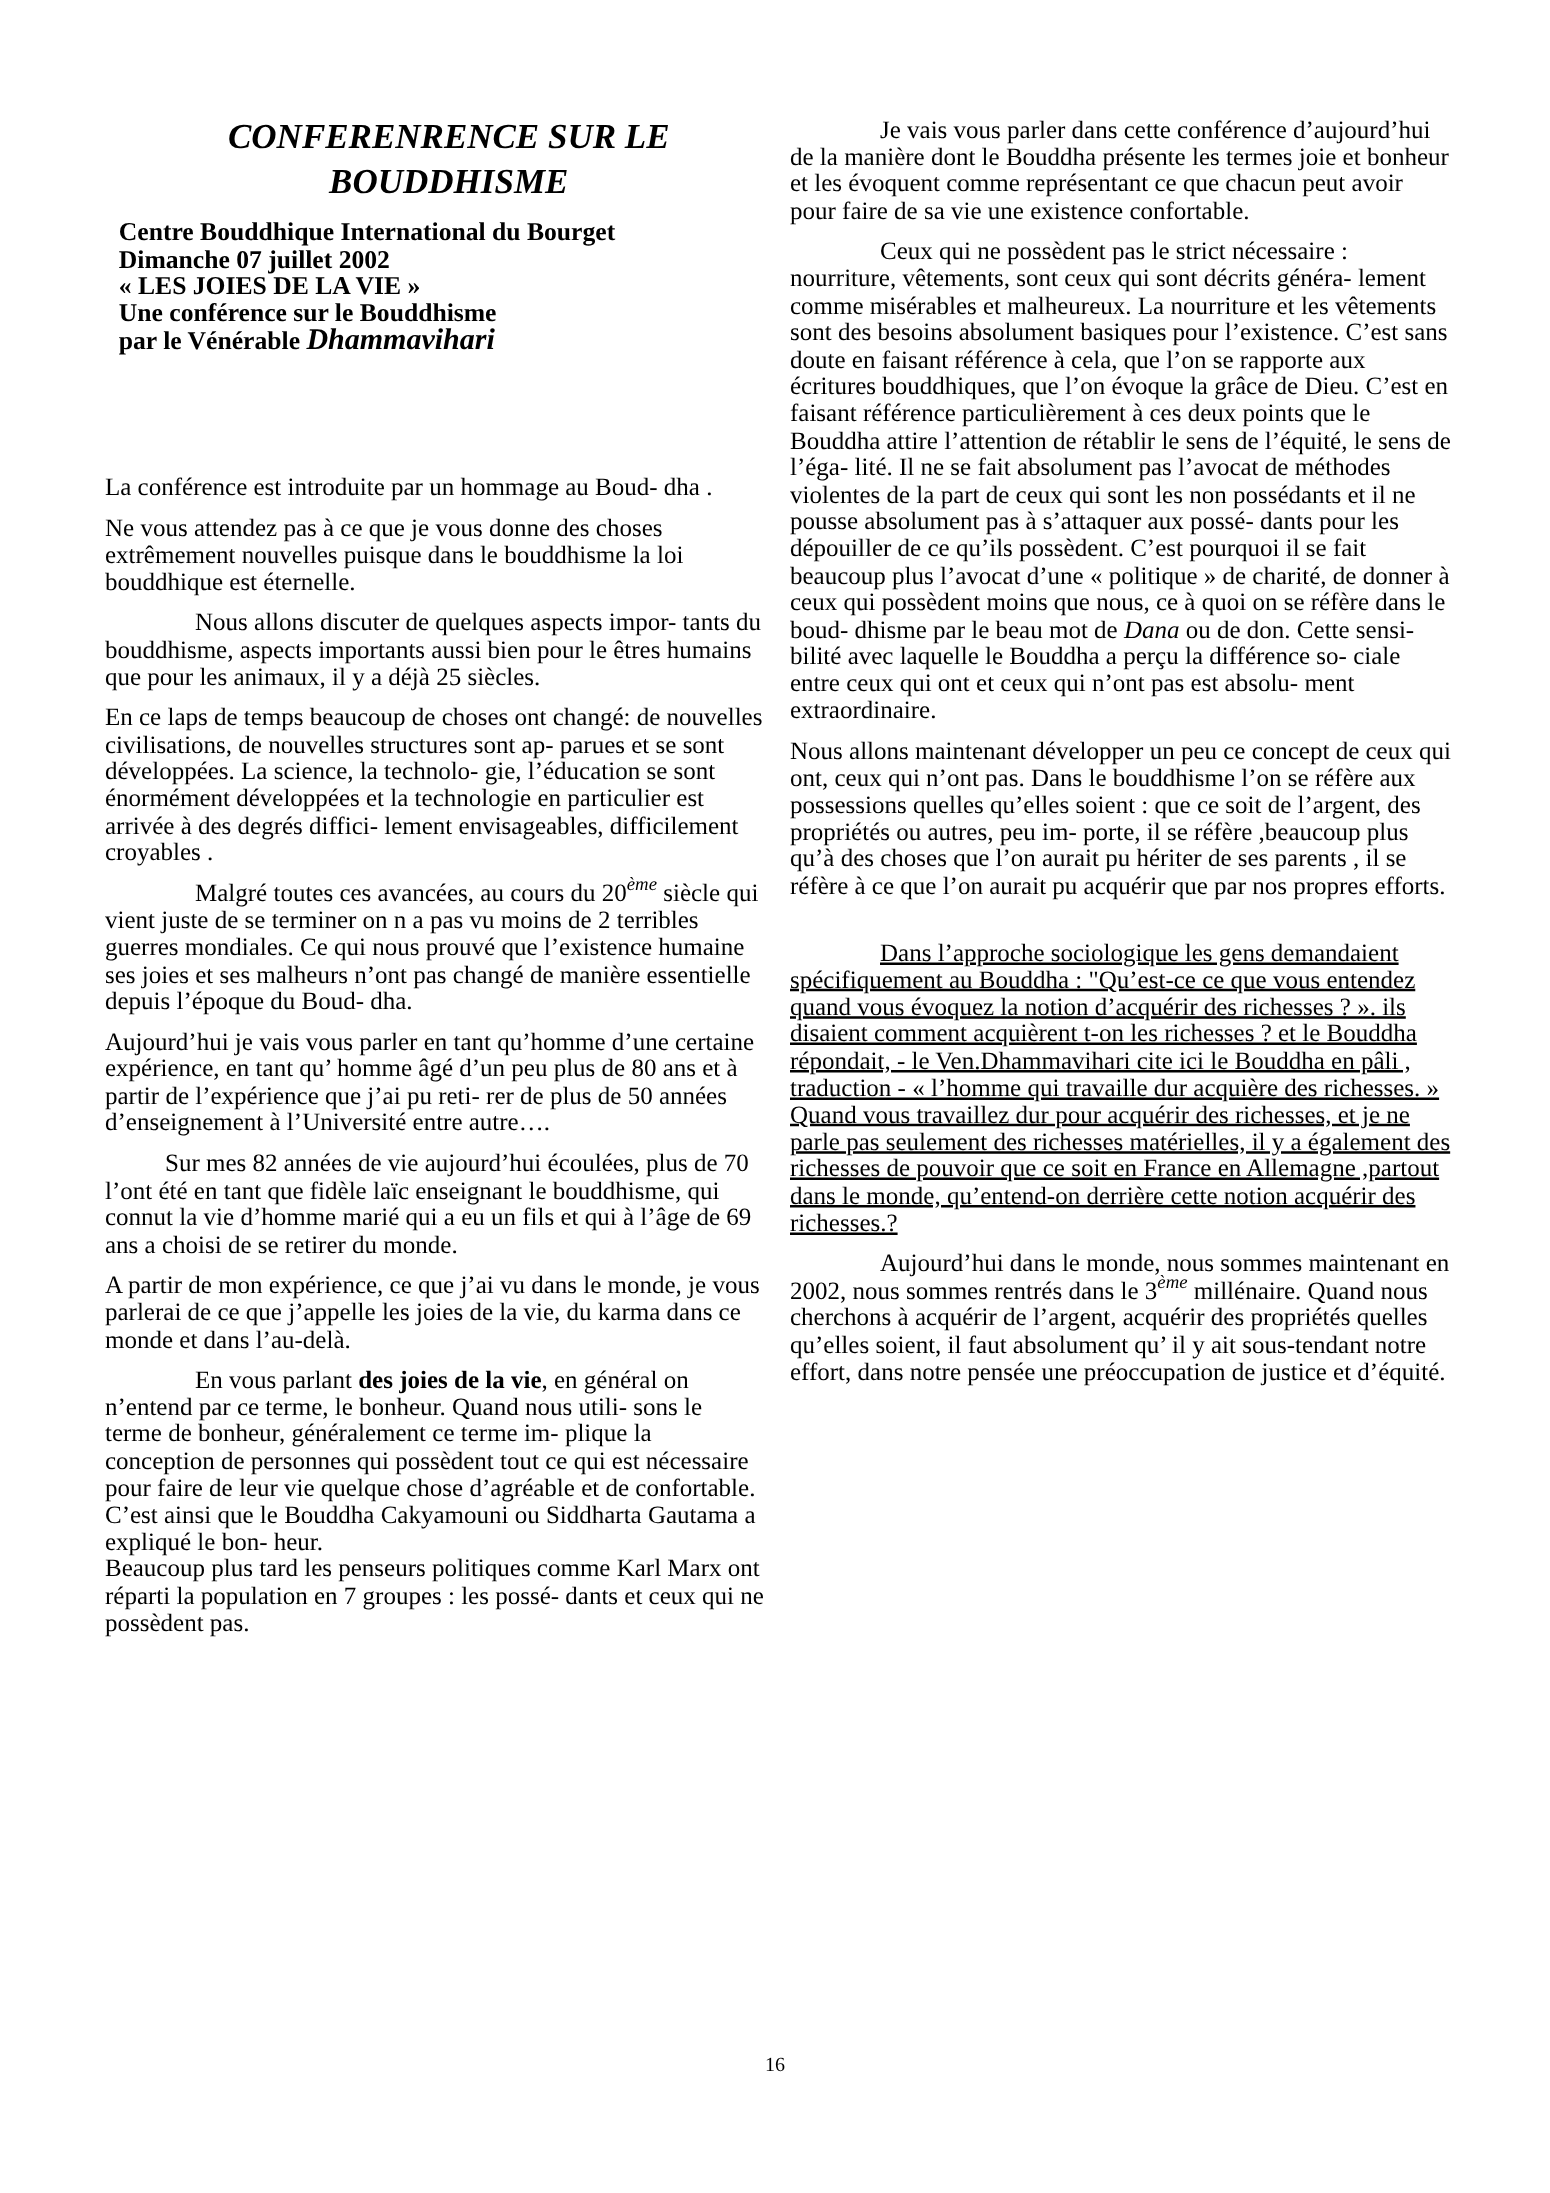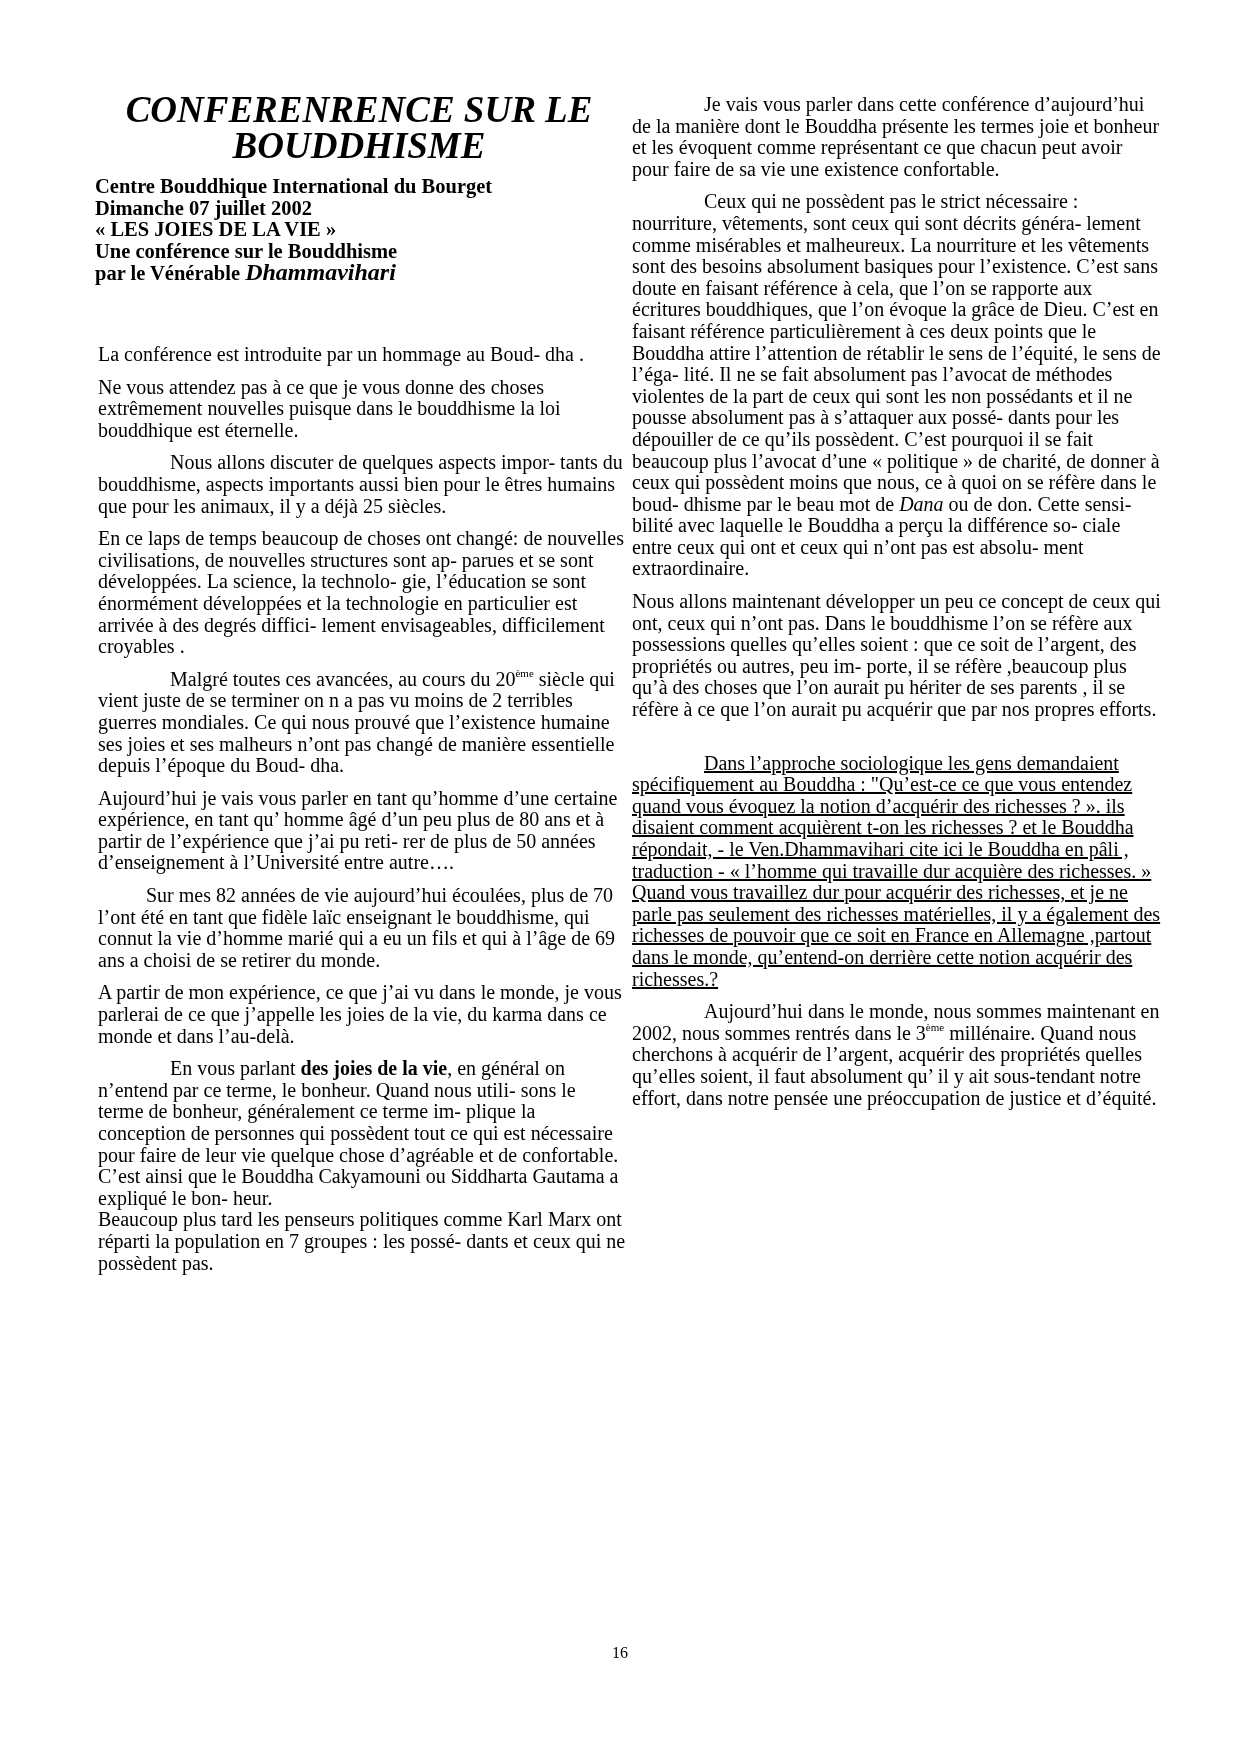--- a/index.html
+++ b/index.html
@@ -1,32 +1,32 @@
 <!DOCTYPE html>
 <html><head>
 <meta charset="utf-8">
 <style>
   html, body { margin: 0; padding: 0; background: #ffffff; }
   body { width: 1240px; height: 1754px; position: relative; overflow: hidden;
          font-family: "Liberation Serif", "DejaVu Serif", serif; color: #000; }
   .col { position: absolute; top: 0; }
-  .col-left { left: 98px; width: 528px; }
+  .col-left { left: 84px; width: 528px; margin-top: 36px; }
   .col-right { left: 632px; width: 530px; }
   .title { position: absolute; left: 95px; top: 92px; width: 528px; text-align: center;
-           font-weight: bold; font-style: italic; font-size: 37px; line-height: 36px; margin: 0; }
+           font-weight: bold; font-style: italic; font-size: 28px; line-height: 36px; margin: 0; }
   .header-block { position: absolute; left: 95px; top: 176px; width: 528px;
                   font-weight: bold; font-size: 20.5px; line-height: 21.5px; }
   .header-block div { white-space: nowrap; }
   .header-name { font-style: italic; font-size: 24px; }
   p { margin: 0; font-size: 20px; line-height: 21.6px; text-align: left; }
   .indent { text-indent: 72px; }
   .indent-s { text-indent: 48px; }
   .gap { margin-top: 11px; }
   .gap-l { margin-top: 32px; text-decoration: underline; }
-  sup { font-size: 11px; vertical-align: 9px; line-height: 0; }
+  sup { font-size: 15px; vertical-align: 9px; line-height: 0; font-style: italic; }
   b { font-weight: bold; }
   i { font-style: italic; }
   .page-num { position: absolute; left: 600px; top: 1644px; width: 40px; text-align: center;
               font-size: 16px; }
 </style>
 </head>
 <body>
 
 <h1 class="title">
   <span>CONFERENRENCE SUR LE</span><br>

